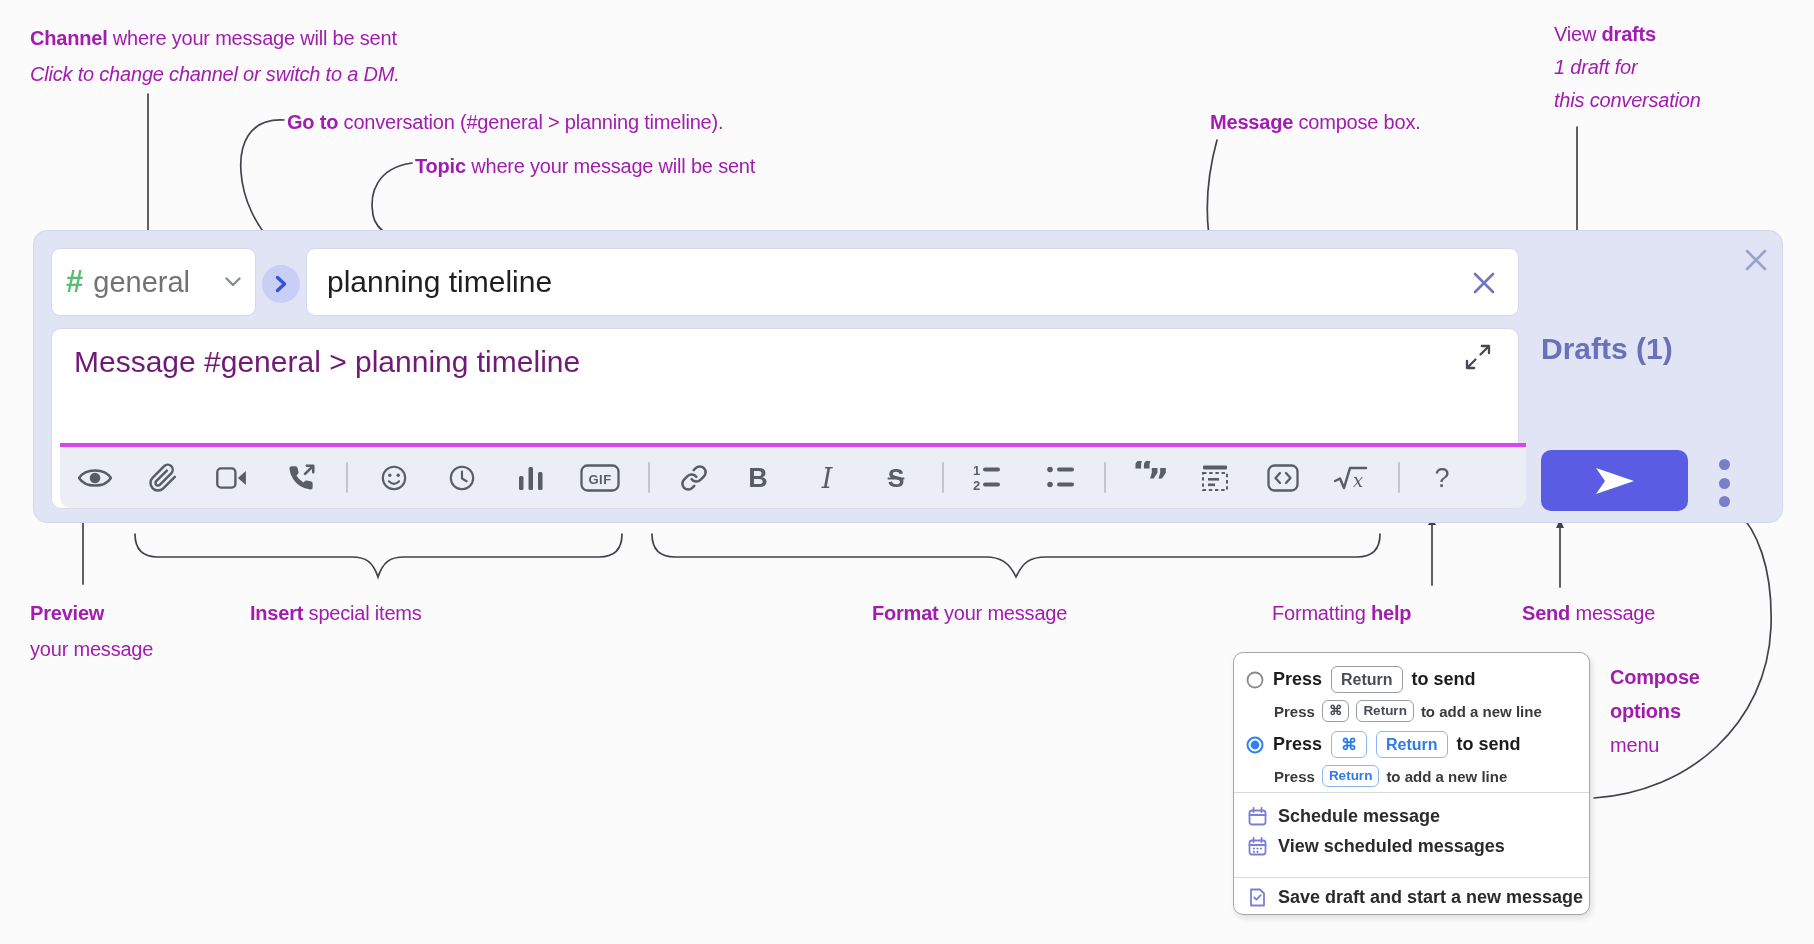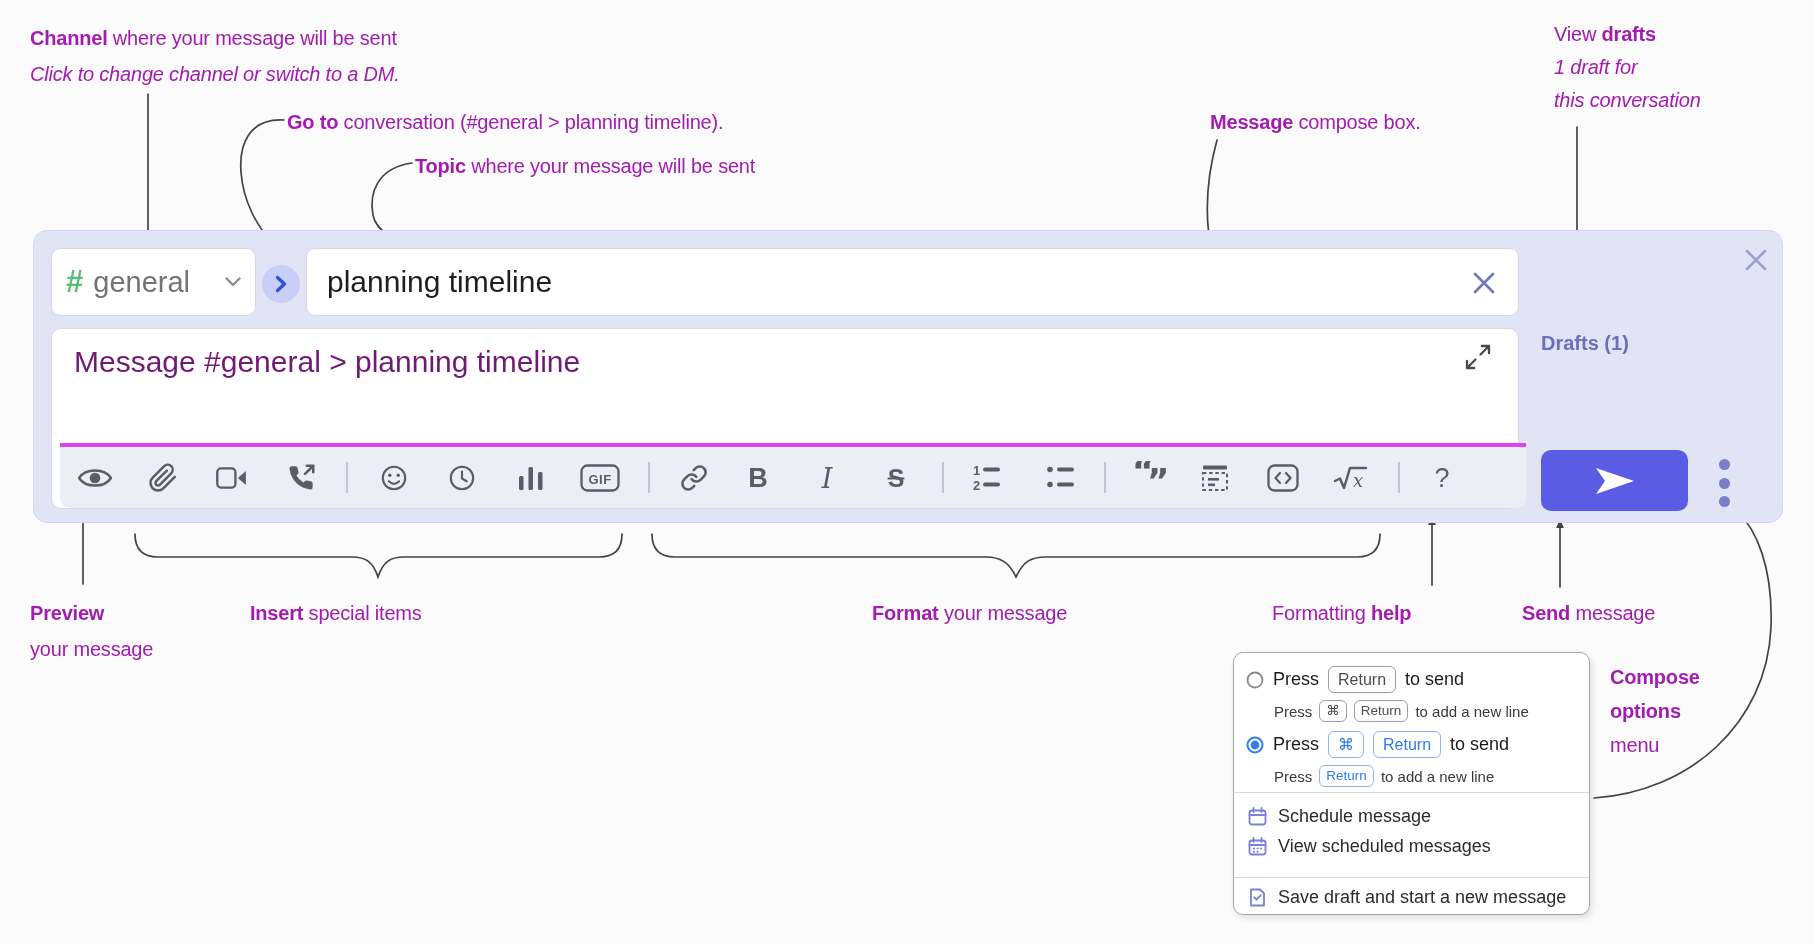--- a/index.html
+++ b/index.html
@@ -21,26 +21,26 @@
   .msgbox{position:absolute;left:17px;top:97px;width:1468px;height:181px;background:#fff;border:1px solid #d8dae8;border-radius:10px;box-sizing:border-box;}
   .placeholder{position:absolute;left:22px;top:16px;font-size:30px;color:#701a75;}
   .expandctl{position:absolute;left:1410px;top:12px;width:32px;height:32px;display:flex;align-items:center;justify-content:center;cursor:pointer;}
   .toolbar{position:absolute;left:8px;bottom:0;width:100%;height:61px;background:#eceef5;border-top:4px solid #d946ef;border-radius:0 0 10px 10px;}
   .ti{position:absolute;top:50%;transform:translate(-50%,-50%);display:flex;align-items:center;justify-content:center;color:#585d66;cursor:pointer;}
   .tdiv{position:absolute;top:15px;width:2px;height:31px;background:#c2c5cf;border-radius:1px;}
   .tB{font-size:27px;font-weight:700;}
   .tI{font-size:27px;font-style:italic;font-family:"DejaVu Serif",serif;}
   .tS{font-size:25px;text-decoration:line-through;font-weight:600;}
   .tQ{font-size:27px;}
-  .drafts{position:absolute;left:1507px;top:101px;font-size:20px;font-weight:600;color:#6b70ba;cursor:pointer;}
+  .drafts{position:absolute;left:1507px;top:101px;font-size:30px;font-weight:600;color:#6b70ba;cursor:pointer;}
   .sendbtn{position:absolute;left:1507px;top:219px;width:147px;height:61px;background:#5a5ce4;border-radius:10px;display:flex;align-items:center;justify-content:center;cursor:pointer;border:none;}
   .kebab{position:absolute;left:1674px;top:226px;width:32px;height:52px;display:flex;flex-direction:column;align-items:center;justify-content:space-between;cursor:pointer;padding:2px 0;box-sizing:border-box;}
   .kdot{width:11px;height:11px;border-radius:50%;background:#7a7ec9;}
   
-  .popup{position:absolute;left:1233px;top:652px;width:357px;height:263px;background:#fff;border:1.5px solid #a8a8ab;border-radius:10px;box-shadow:2px 3px 6px rgba(0,0,0,0.12);box-sizing:border-box;font-size:18px;color:#1c1c1c;}
+  .popup{position:absolute;left:1233px;top:652px;width:357px;height:263px;background:#fff;border:1.5px solid #a8a8ab;border-radius:10px;box-shadow:2px 3px 6px rgba(0,0,0,0.12);box-sizing:border-box;font-size:18px;color:#1c1c1c;font-weight:bold;}
   .prow{position:absolute;left:12px;display:flex;align-items:center;gap:9px;white-space:nowrap;}
   .psub{position:absolute;left:40px;display:flex;align-items:center;gap:7px;font-size:15px;color:#3a3a3a;white-space:nowrap;}
   .key{display:inline-block;border:1.3px solid #9a9da6;border-radius:6px;padding:0 9px;line-height:25px;font-size:16px;color:#4a4d55;background:#fff;}
   .key.sm{padding:0 6px;line-height:20px;font-size:13.5px;}
   .key.blue{border-color:#8cb4f2;color:#2e7ce8;}
   .pdiv{position:absolute;left:0;width:100%;height:1px;background:#d9d9d9;}
   .mitem{position:absolute;left:14px;display:flex;align-items:center;gap:11px;font-size:18px;color:#2b2b2b;cursor:pointer;white-space:nowrap;}
 </style>
 </head>
 <body>

